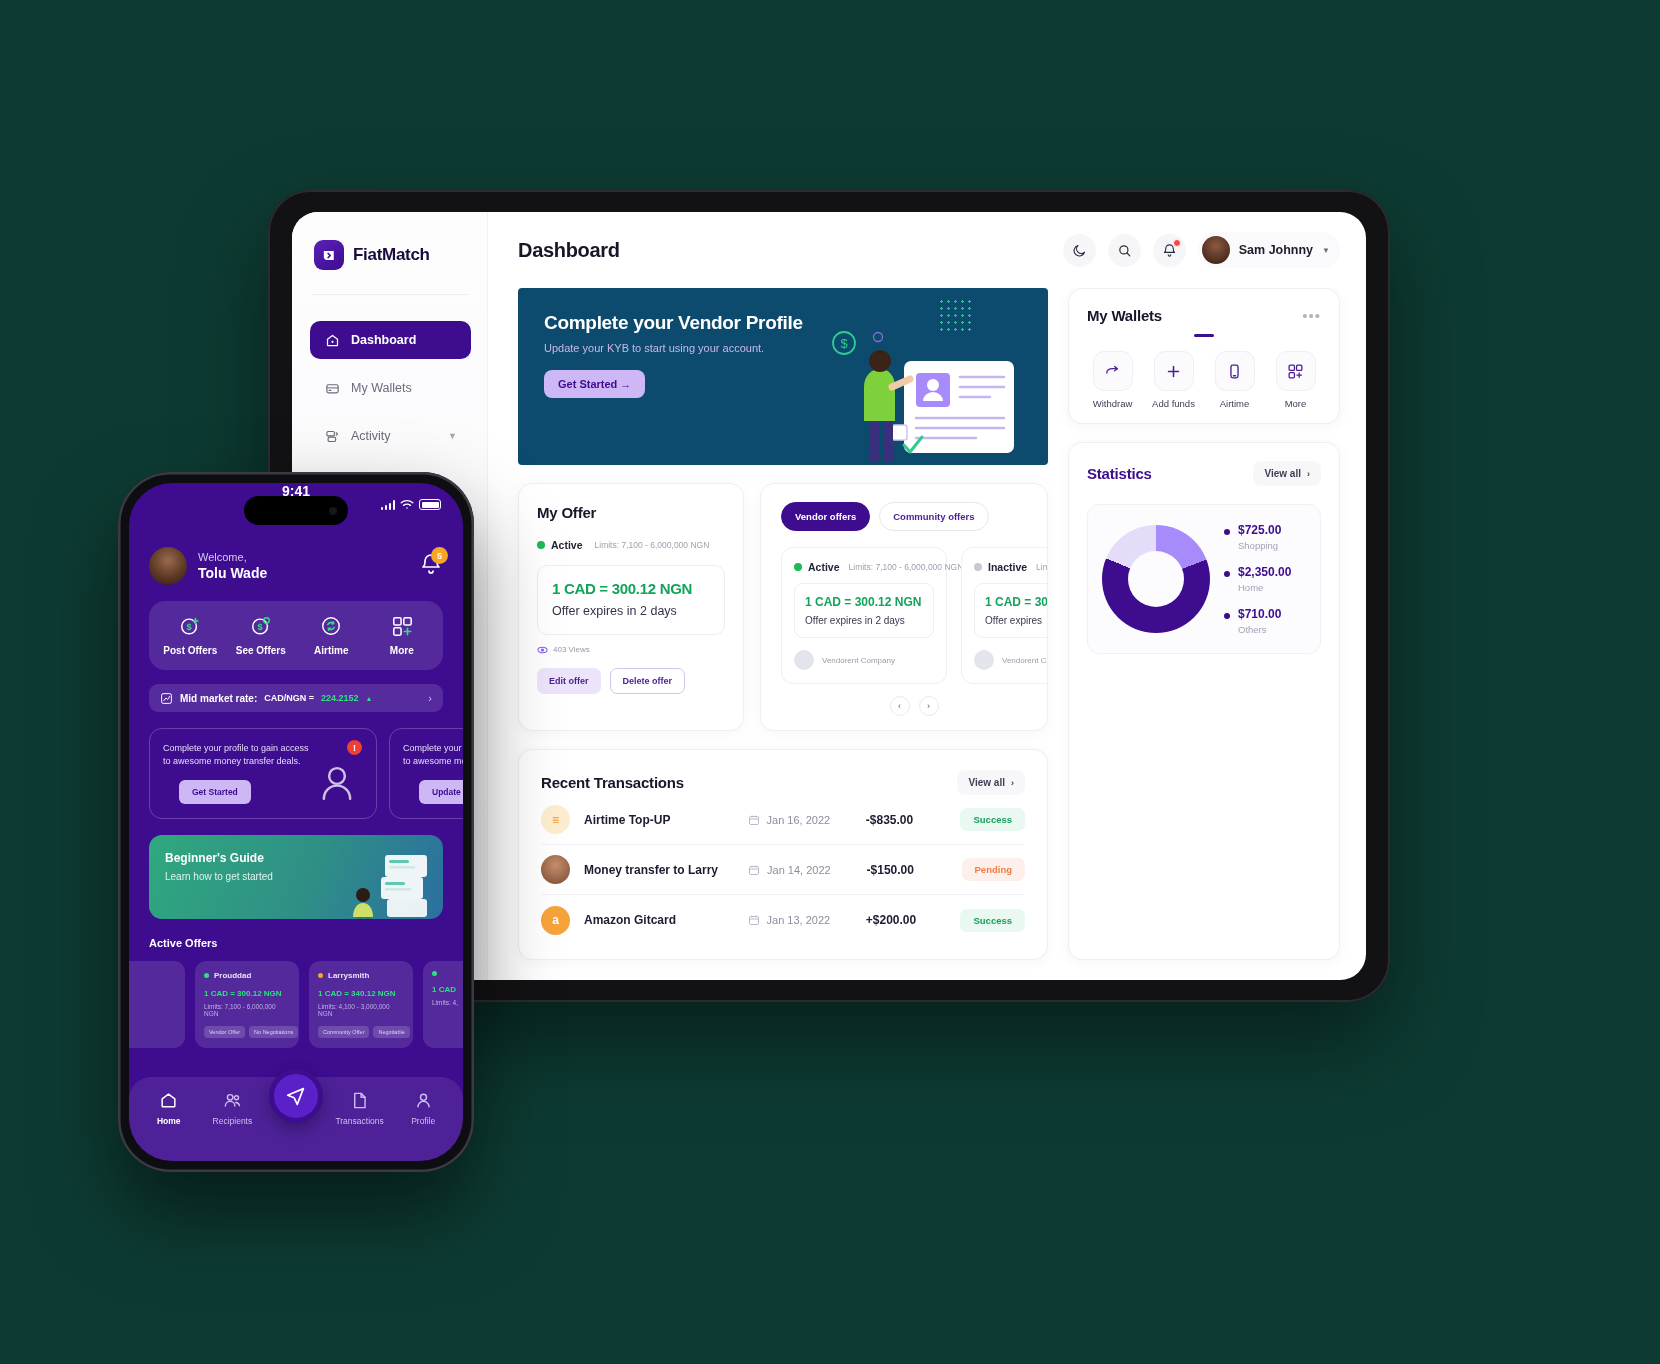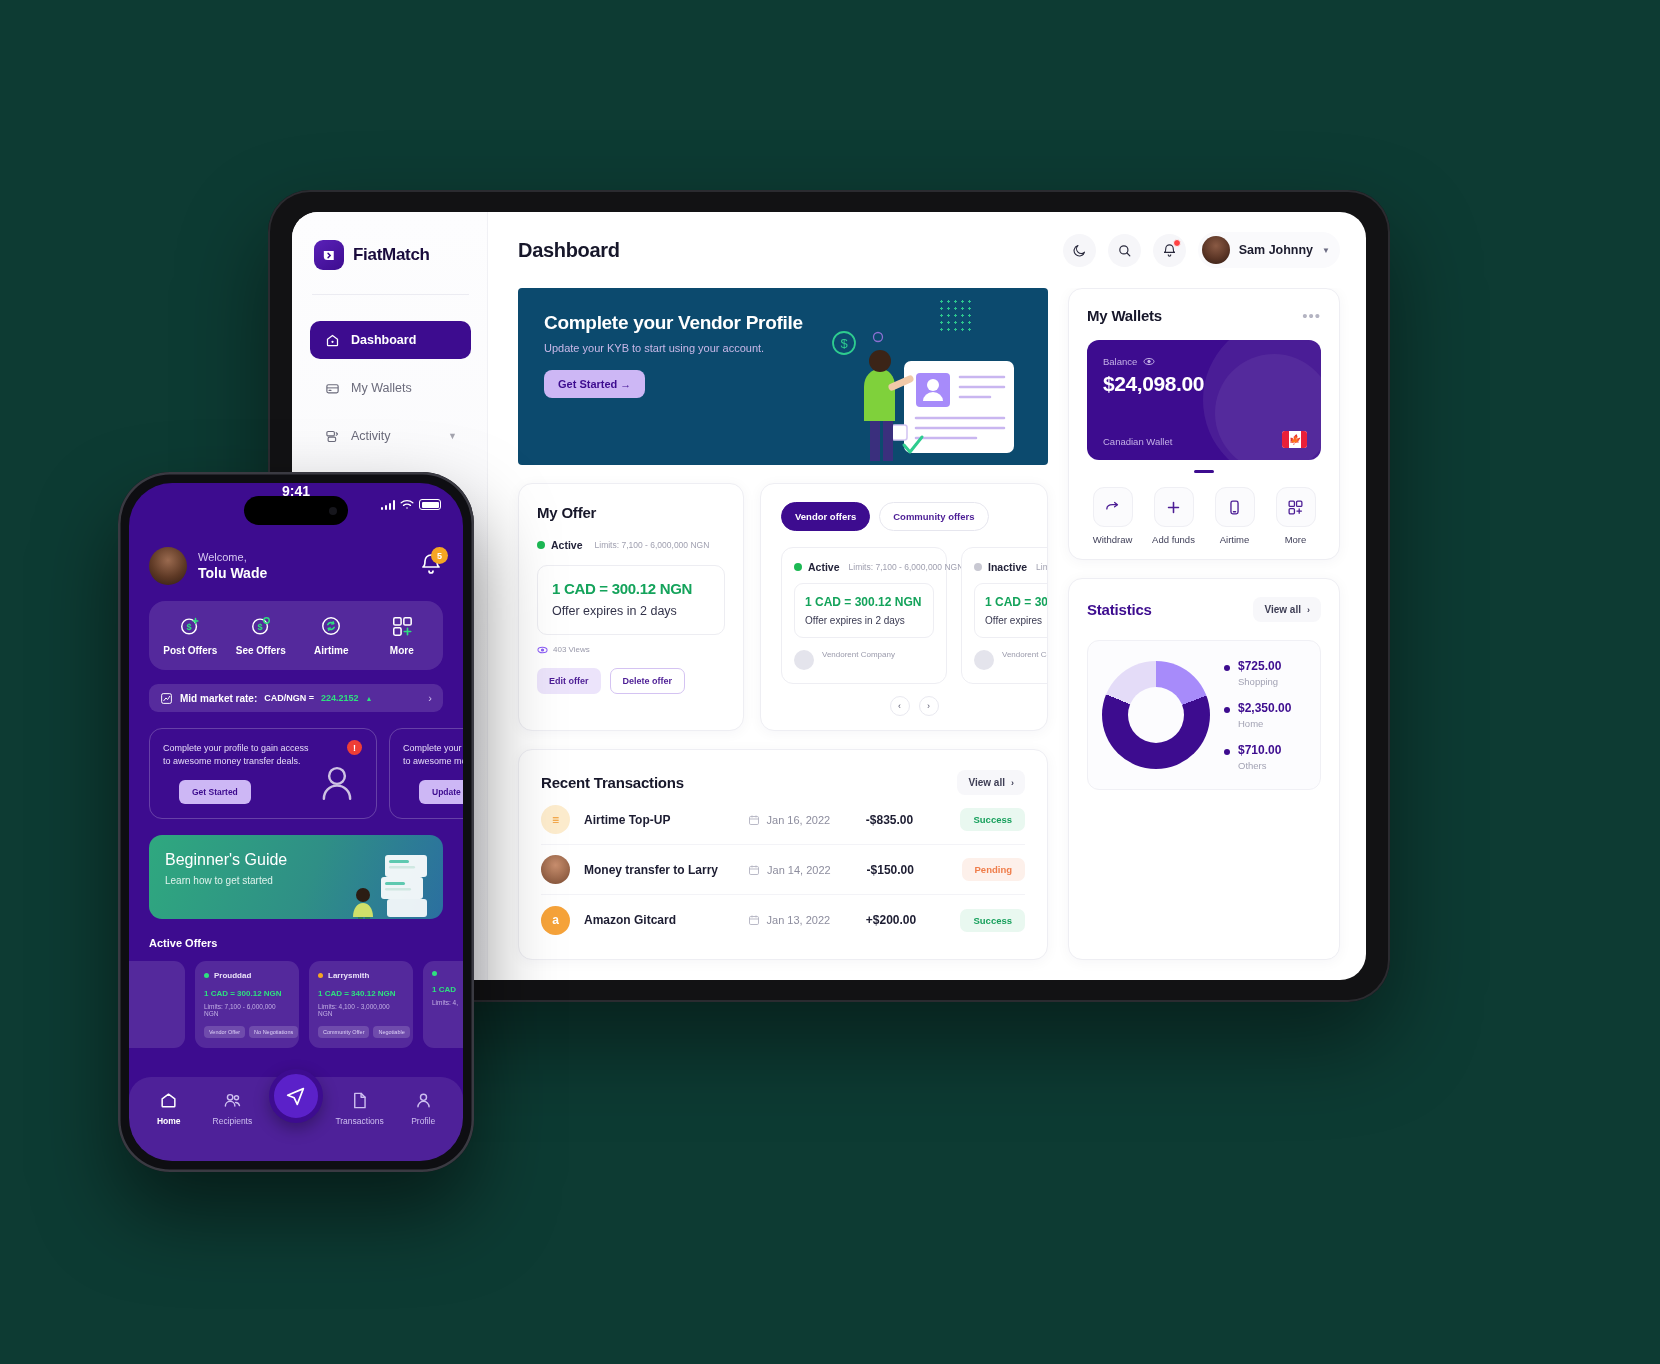--- a/index.html
+++ b/index.html
@@ -160,21 +160,21 @@
   .offer-scroller { display: flex; gap: 14px; margin-top: 16px; }
   .mini-offer {
     width: 166px; flex: 0 0 166px;
     border: 1px solid #eeeef3; border-radius: 12px; padding: 13px 12px;
     background: #fff;
   }
   .mini-meta { display: flex; align-items: center; gap: 9px; }
   .mini-rate-box { margin-top: 10px; border: 1px solid #eeeef3; border-radius: 9px; padding: 11px 10px; }
   .mini-rate { font-size: 12px; font-weight: 700; color: #14a35b; }
   .mini-sub { font-size: 10px; color: #3a3a52; margin-top: 6px; }
-  .vendor-row { display: flex; align-items: flex-start; gap: 8px; margin-top: 12px; }
+  .vendor-row { display: flex; align-items: center; gap: 8px; margin-top: 12px; }
   .vendor-av { width: 20px; height: 20px; border-radius: 50%; background: #e4e4ec; }
   .vendor-name { font-size: 8px; color: #9a9aab; }
 
   .arrows { display: flex; gap: 9px; justify-content: center; margin-top: 12px; }
   .arrow-btn {
     width: 20px; height: 20px; border-radius: 50%; background: #fff;
     border: 1px solid #e9e9f0; display: flex; align-items: center; justify-content: center;
     font-size: 9px; color: #55556b; cursor: pointer;
   }
 
@@ -350,21 +350,21 @@
     color: #fff; font-size: 9px; font-weight: 700;
     display: flex; align-items: center; justify-content: center;
   }
   .promo-person { position: absolute; right: 18px; bottom: 10px; opacity: .75; }
 
   .ph-guide {
     margin: 16px 20px 0; height: 84px; border-radius: 13px;
     background: linear-gradient(110deg,#2fa87f 0%,#2f8f86 55%,#2b6fa0 100%);
     padding: 16px 16px; position: relative; overflow: hidden;
   }
-  .ph-guide h4 { font-size: 16px; font-weight: 400; color: #fff; }
+  .ph-guide h4 { font-size: 12px; font-weight: 700; color: #fff; }
   .ph-guide p { font-size: 10px; color: #dff3ec; margin-top: 6px; }
 
   .ph-sec-title { font-size: 11px; font-weight: 700; color: #fff; padding: 18px 20px 0; }
   .ph-offers { display: flex; gap: 10px; padding: 12px 0 0 8px; }
   .ph-offer {
     width: 104px; flex: 0 0 104px; background: rgba(255,255,255,.12);
     border-radius: 11px; padding: 10px 9px;
   }
   .ph-o-top { display: flex; align-items: center; gap: 5px; }
   .ph-o-dot { width: 5px; height: 5px; border-radius: 50%; }
@@ -649,38 +649,20 @@
             </section>
           </div>
 
           <div class="col-right">
 
             <section class="card wallet-card">
               <div class="wallet-head">
                 <h3 class="card-h">My Wallets</h3>
                 <span class="dots3">•••</span>
               </div>
-              <div class="wallet-tile">
-                <div class="bal-label">
-                  <span>Balance</span>
-                  <svg width="12" height="9" viewBox="0 0 24 16" fill="none" stroke="#c3b0e6" stroke-width="2">
-                    <ellipse cx="12" cy="8" rx="10" ry="6"></ellipse>
-                      <circle cx="12" cy="8" r="2.5" fill="#c3b0e6"></circle>
-                  </svg>
-                </div>
-                <div class="bal-amt">$24,098.00</div>
-                <div class="wallet-name">Canadian Wallet</div>
-                <div class="flag">
-                  <i class="l"></i>
-                    <i class="m">
-                      <span class="leaf">🍁</span>
-                    </i>
-                    <i class="r"></i>
-                </div>
-              </div>
               <div class="pager">
                   <i></i>
                 </div>
 
               <div class="wallet-actions">
                 <div class="wa">
                   <span class="wa-box">
                     <svg width="17" height="17" viewBox="0 0 24 24" fill="none" stroke="#4c1d95" stroke-width="1.9" stroke-linecap="round" stroke-linejoin="round">
                       <path d="M4 14c0-4 3-6 8-6h6"></path>
                         <path d="M15 5l4 3-4 3"></path>

